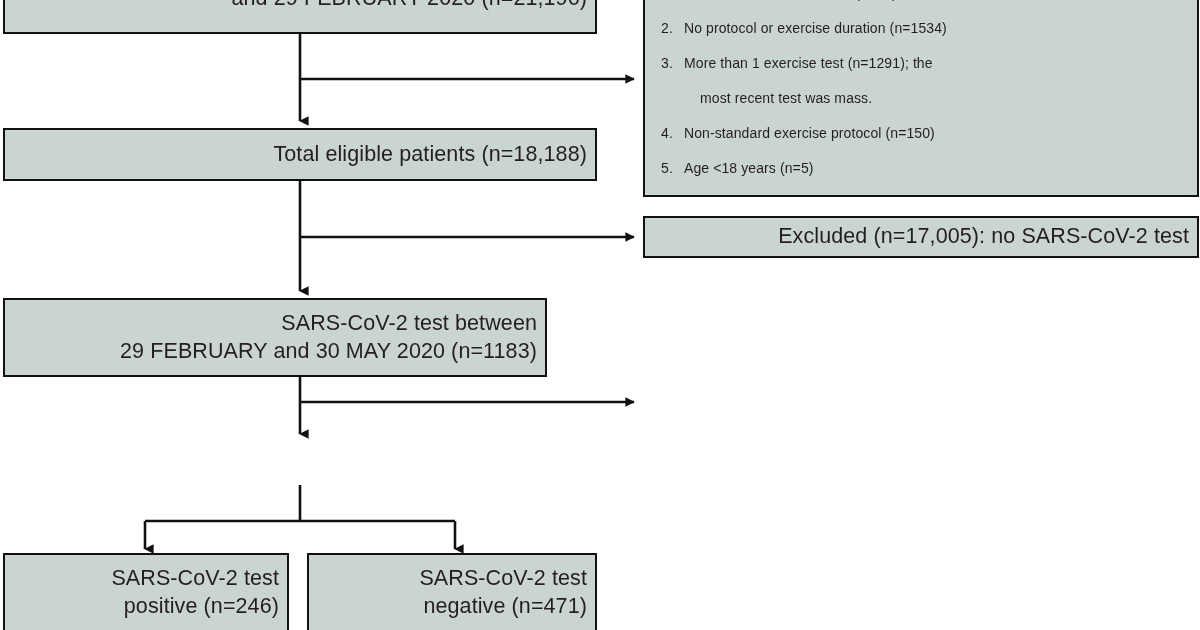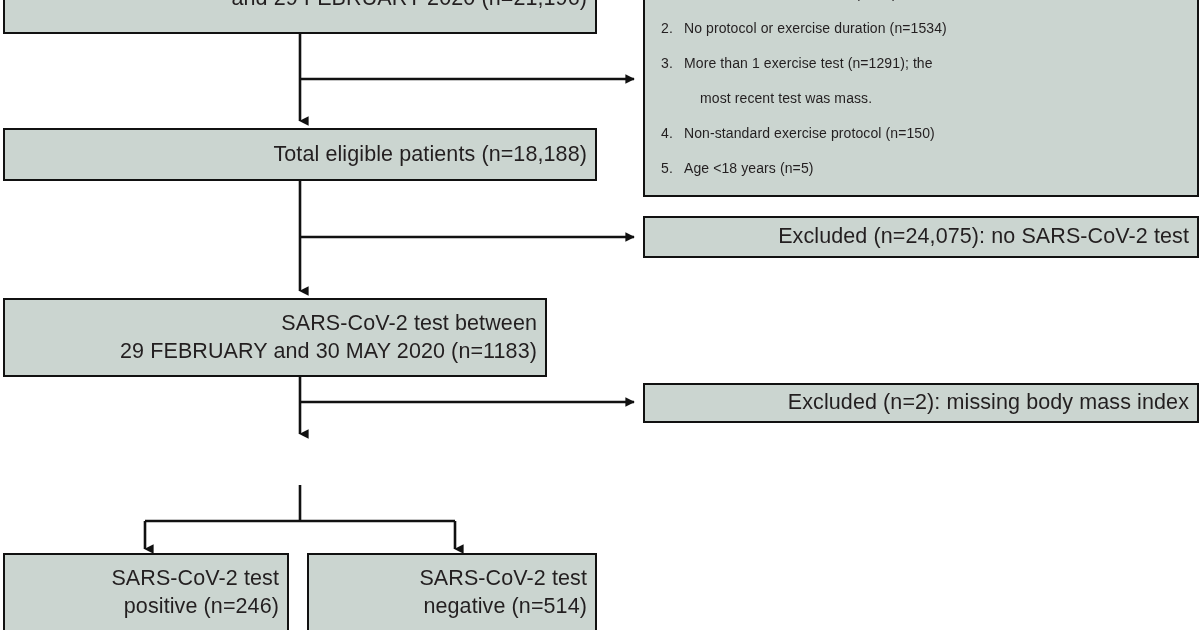--- a/index.html
+++ b/index.html
@@ -107,45 +107,40 @@
   </div>
 
   <div class="box" style="left:3px;top:128px;width:594px;height:53px;">
     <span class="lines">
       <span class="line">Total eligible patients (n=18,188)</span>
     </span>
   </div>
 
   <div class="box" style="left:643px;top:216px;width:556px;height:42px;">
     <span class="lines">
-      <span class="line">Excluded (n=24,075): no SARS-CoV-2 test</span>
+      <span class="line">Excluded (n=17,005): no SARS-CoV-2 test</span>
     </span>
   </div>
 
   <div class="box" style="left:3px;top:298px;width:544px;height:79px;">
     <span class="lines">
       <span class="line">SARS-CoV-2 test between</span>
       <span class="line">29 FEBRUARY and 30 MAY 2020 (n=1183)</span>
     </span>
   </div>
 
-  <div class="box" style="left:643px;top:383px;width:556px;height:40px;">
-    <span class="lines">
-      <span class="line">Excluded (n=2): missing body mass index</span>
-    </span>
-  </div>
 
 
   <div class="box" style="left:3px;top:553px;width:286px;height:80px;">
     <span class="lines">
       <span class="line">SARS-CoV-2 test</span>
       <span class="line">positive (n=246)</span>
     </span>
   </div>
 
   <div class="box" style="left:307px;top:553px;width:290px;height:80px;">
     <span class="lines">
       <span class="line">SARS-CoV-2 test</span>
-      <span class="line">negative (n=514)</span>
+      <span class="line">negative (n=471)</span>
     </span>
   </div>
 
 </div>
 
 </body></html>

